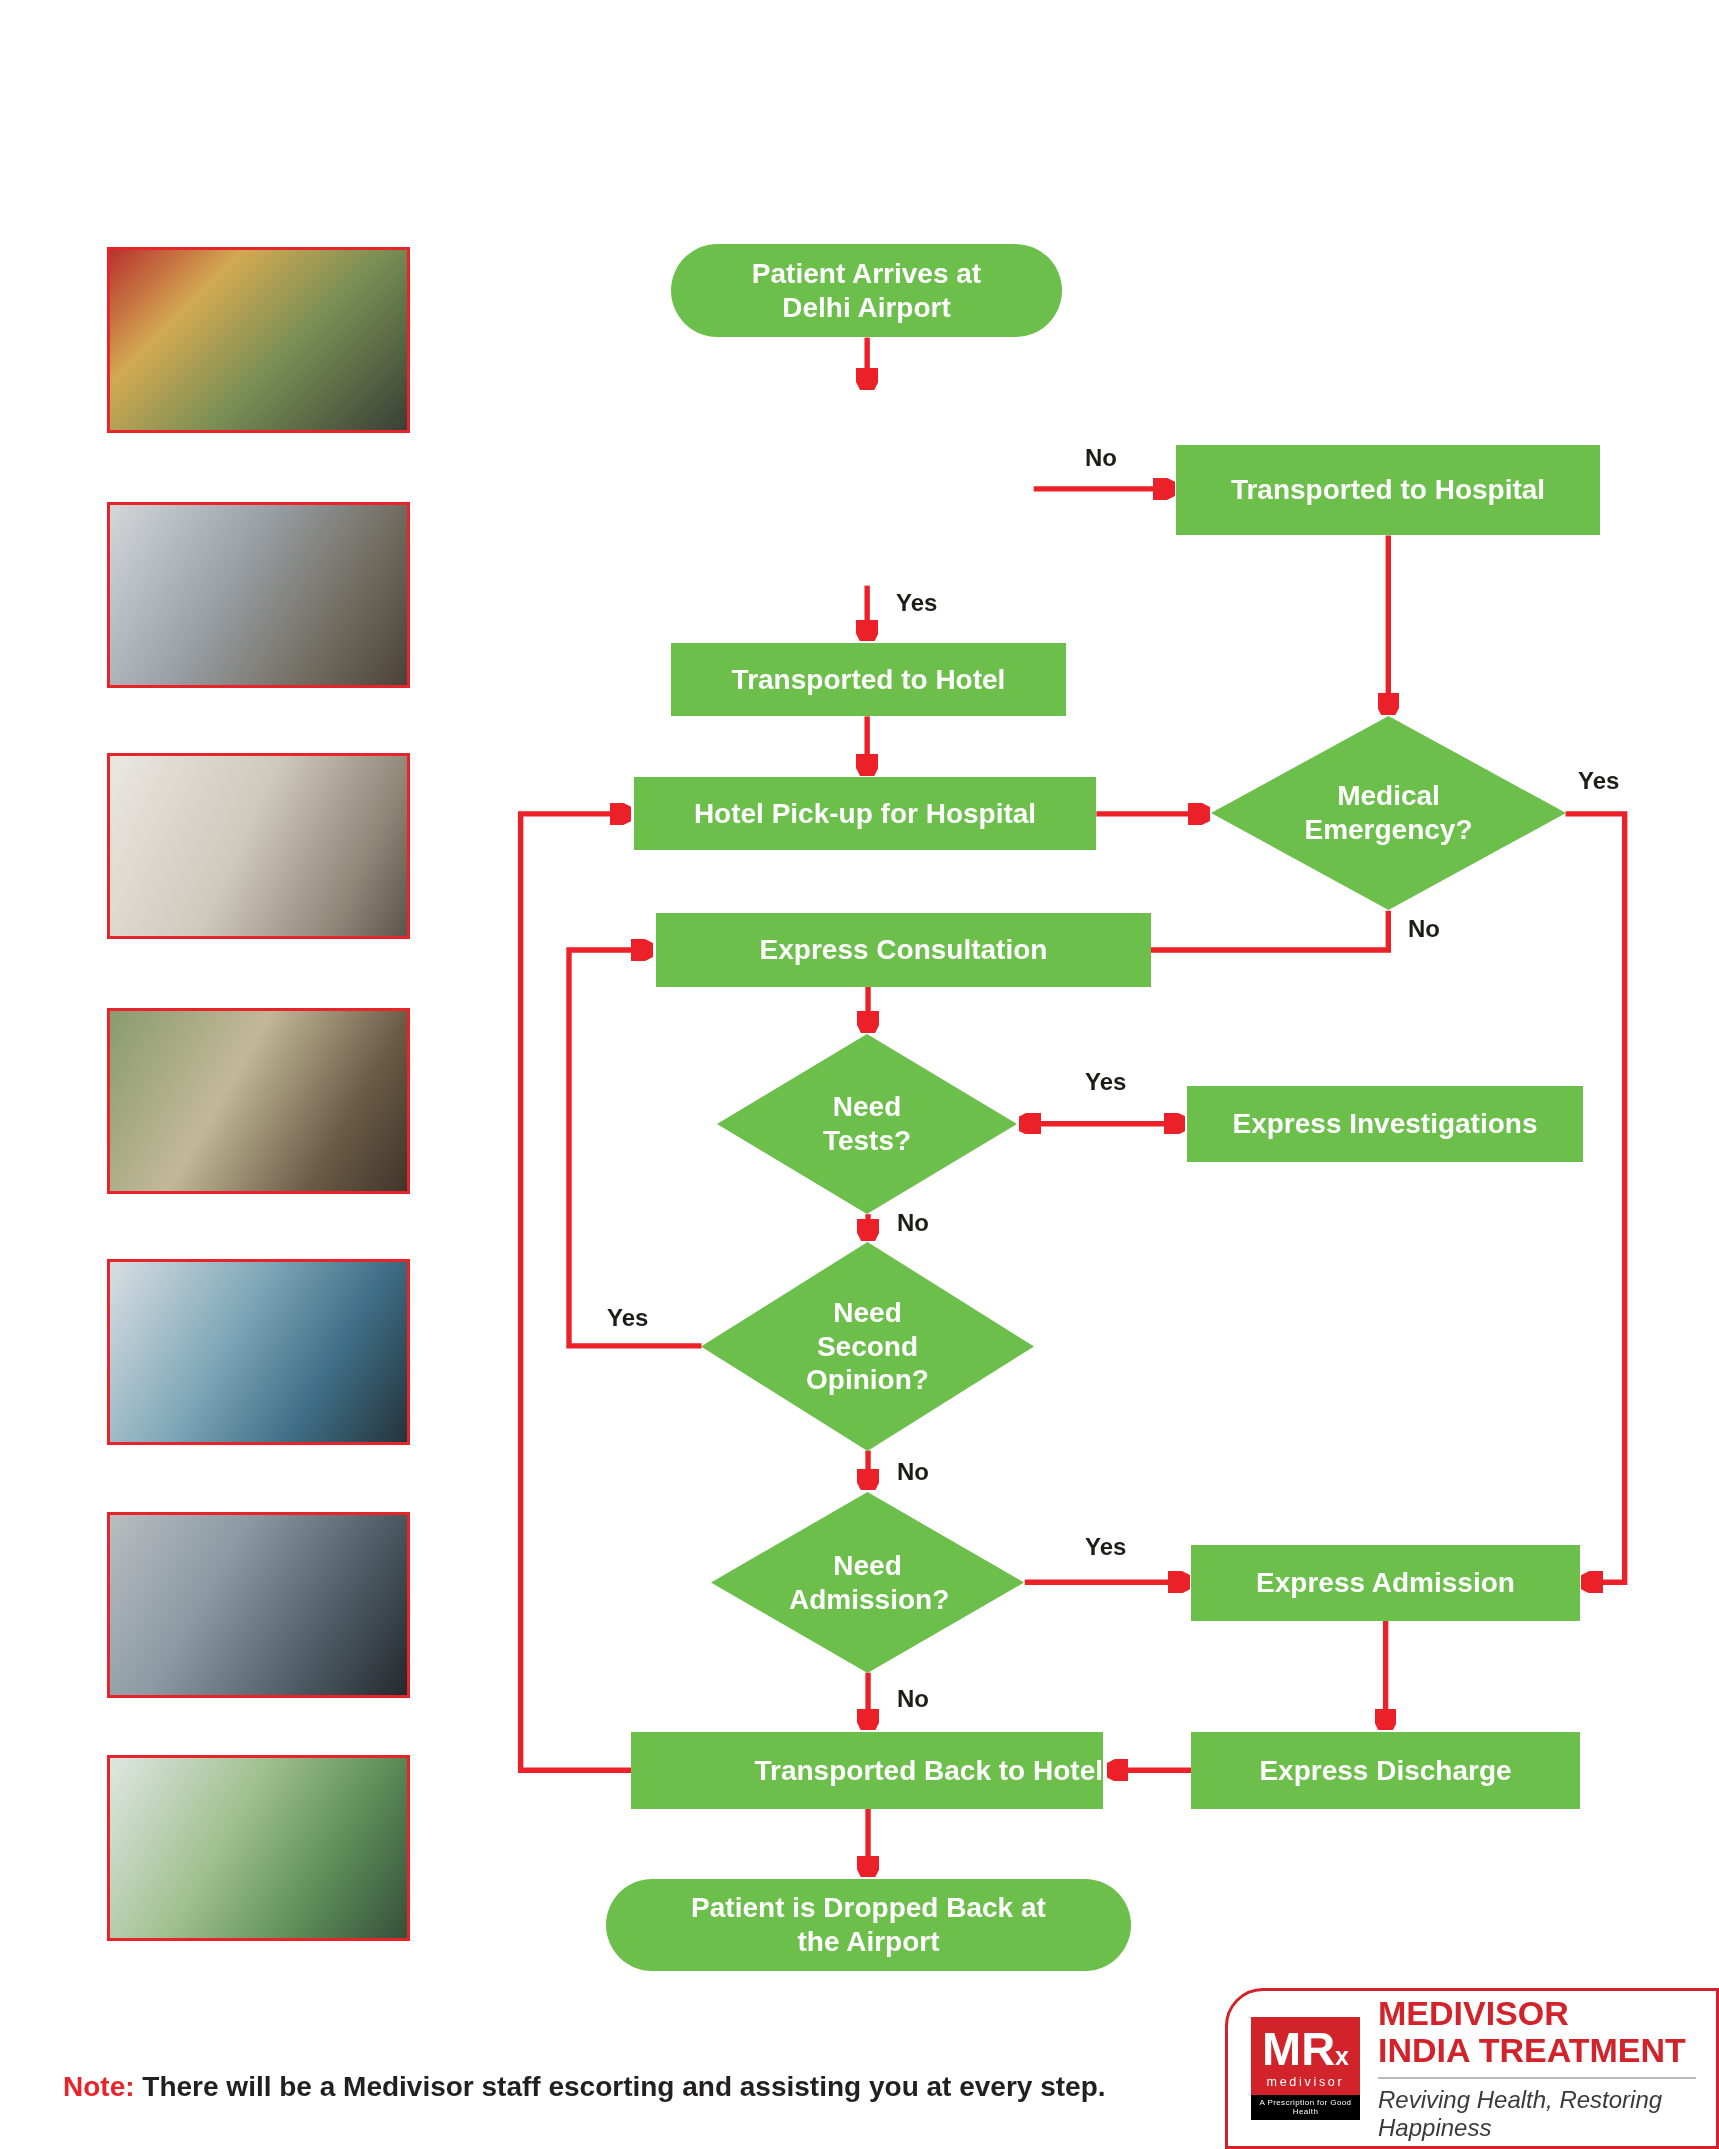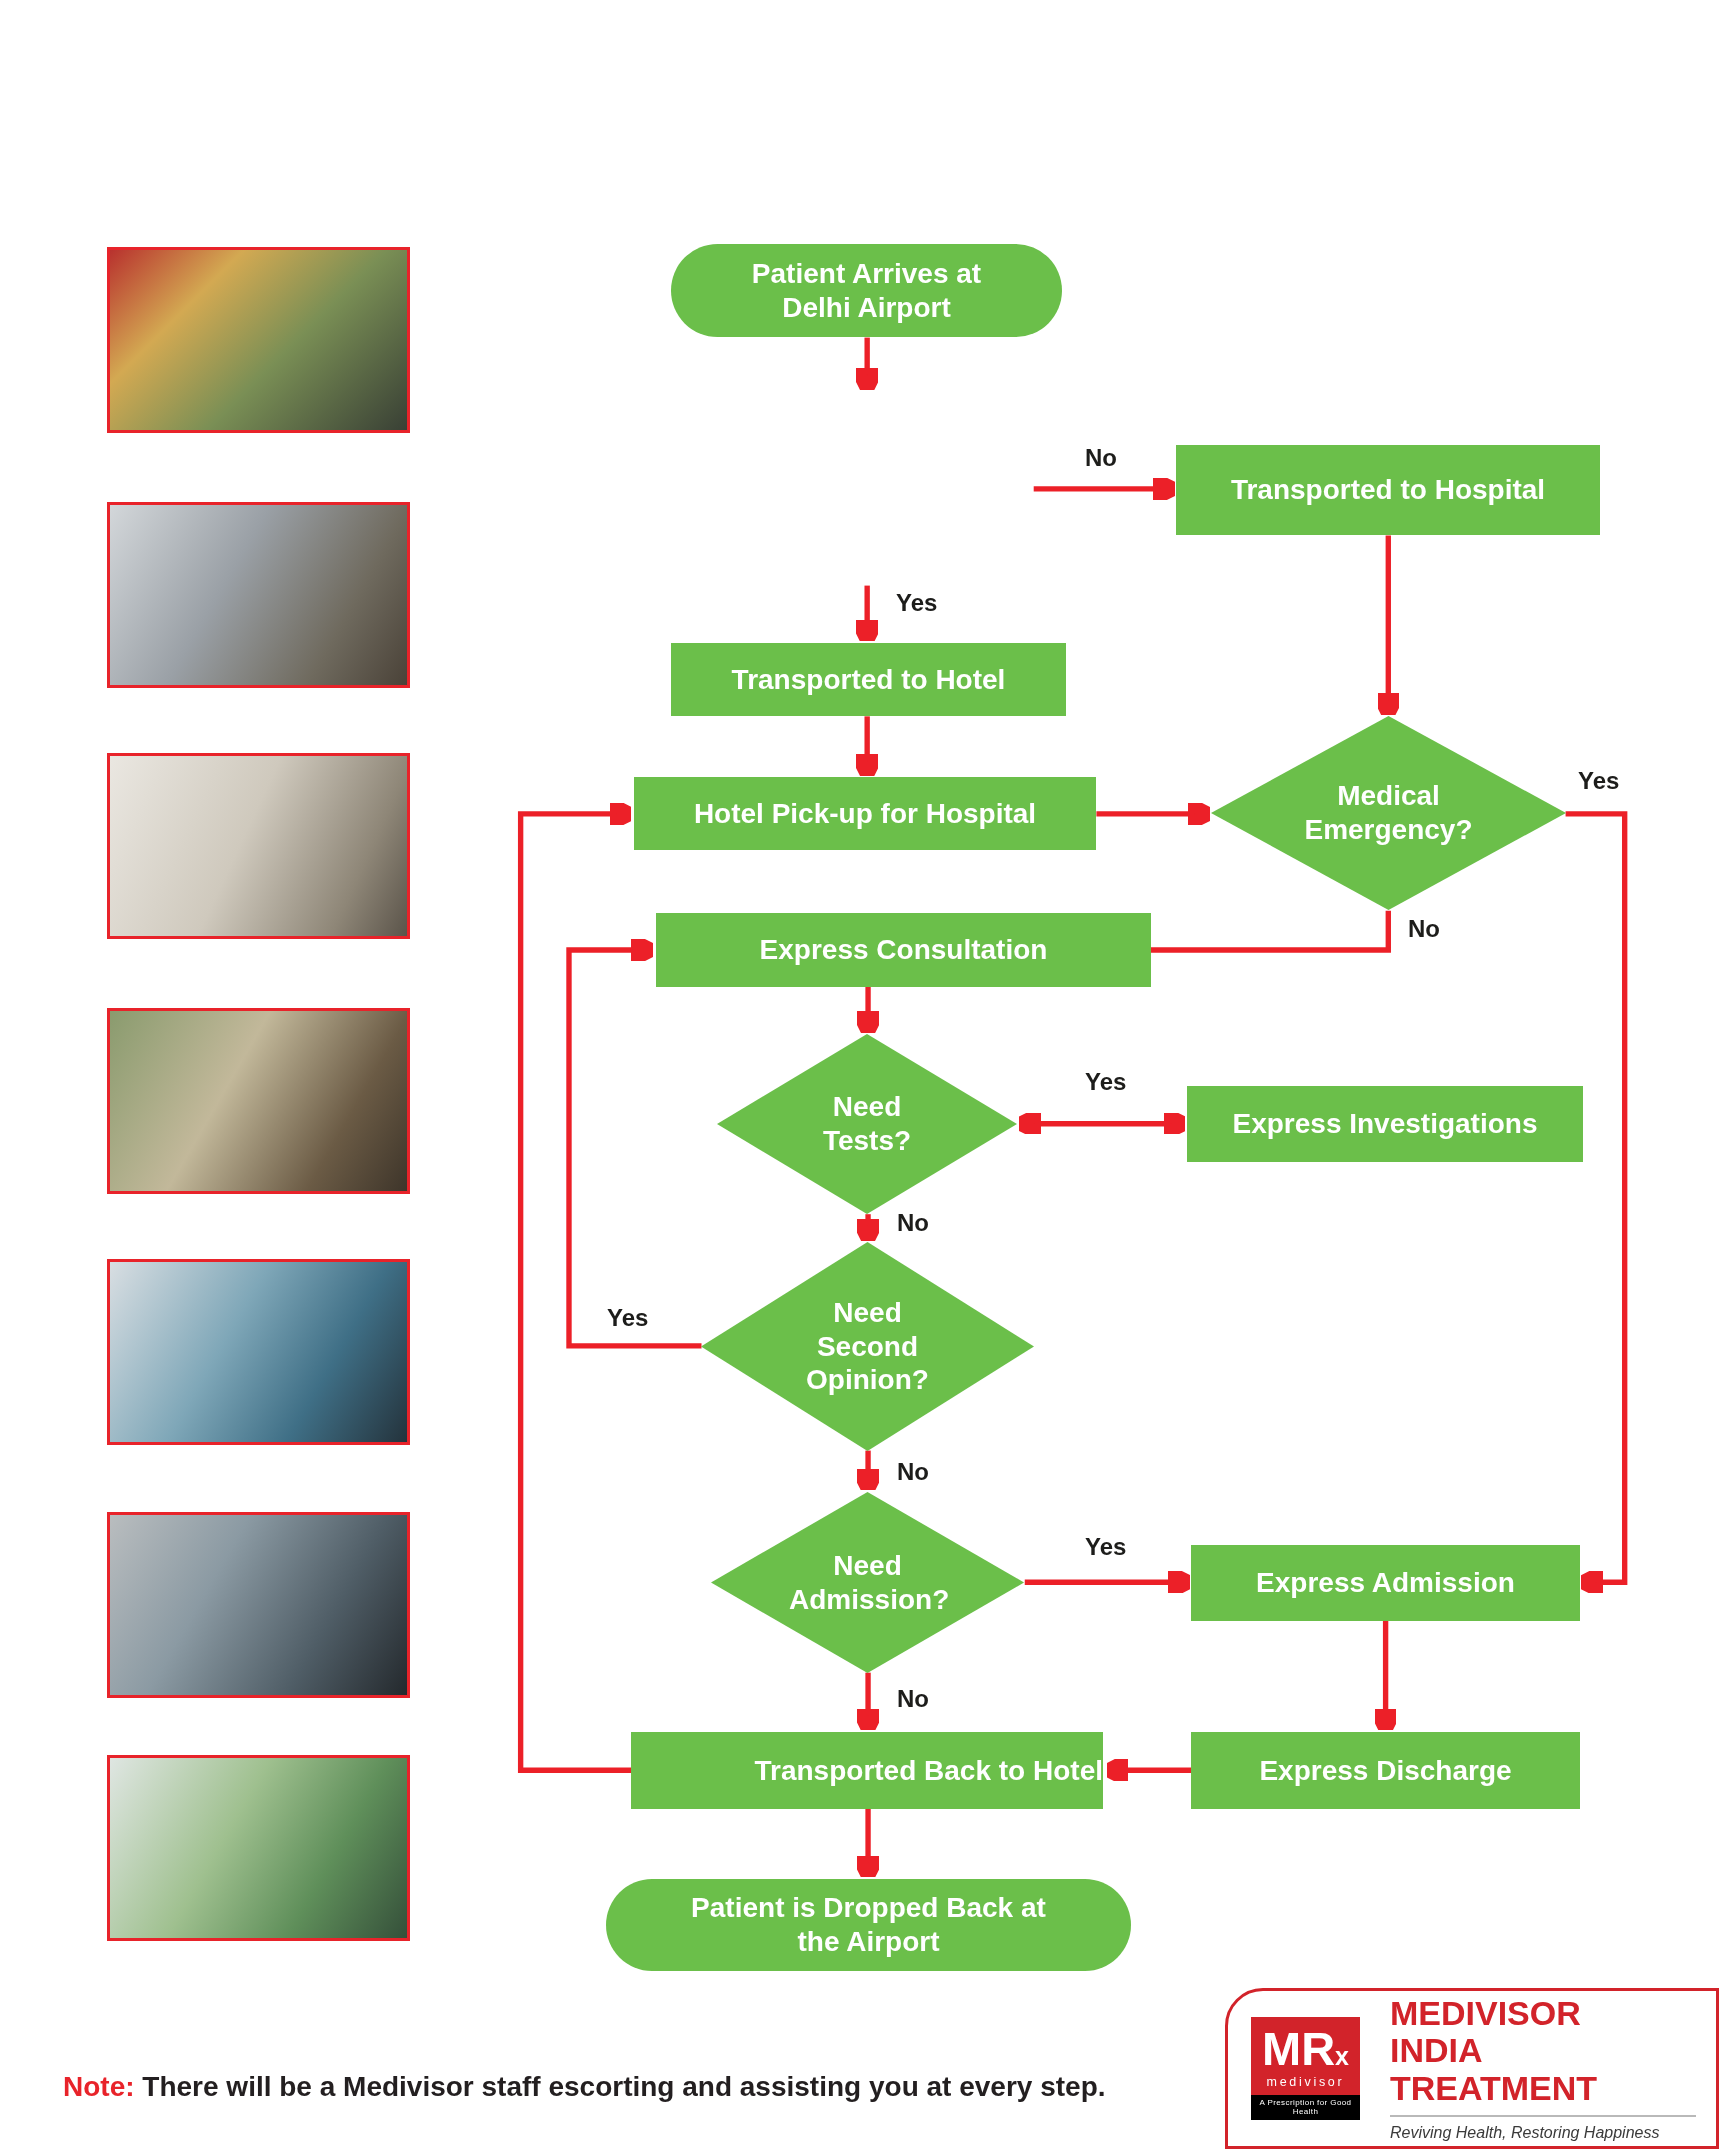--- a/index.html
+++ b/index.html
@@ -74,31 +74,31 @@
   #lb-admission-yes{left:1085px;top:1533px;}
   #lb-admission-no{left:897px;top:1685px;}
 
   
   .note{position:absolute;left:63px;top:2071px;font-size:28px;color:#231f20;font-weight:bold;}
   .note .note-prefix{color:#e8232a;font-weight:bold;}
 
   
   .logo-card{position:absolute;left:1225px;top:1988px;width:494px;height:161px;background:#fff;
              border:3.6px solid var(--red);border-radius:38px 0 0 0;display:flex;align-items:center;
-             gap:30px;padding:16px 19.7px 16px 23px;}
+             gap:18px;padding:16px 19.7px 16px 23px;}
   .logo-mark{width:109px;flex:0 0 109px;background:var(--red);color:#fff;text-align:center;
              display:flex;flex-direction:column;align-items:center;overflow:hidden;}
   .logo-mr{font-size:47px;font-weight:bold;line-height:1.05;padding-top:7.2px;}
   .logo-x{font-size:25px;}
   .logo-word{font-size:12.5px;letter-spacing:2.7px;padding:1.8px 0 5.4px;}
   .logo-banner{width:100%;background:#000000;font-size:8px;padding:3.6px 1.8px;letter-spacing:0.4px;}
   .brand-text{flex:1;}
   .brand-line1,.brand-line2{color:var(--red);font-weight:bold;font-size:34px;line-height:1.1;}
   .brand-divider{height:1.8px;background:#b9b9b9;margin:8px 0 7.2px;}
-  .brand-tagline{font-style:italic;font-size:16px;color:#3a3a3a;}
+  .brand-tagline{font-style:italic;font-size:24px;color:#3a3a3a;}
 </style>
 </head>
 <body>
 
 <div class="page">
 
 
   <div class="photo p1"></div>
   <div class="photo p2"></div>
   <div class="photo p3"></div>

